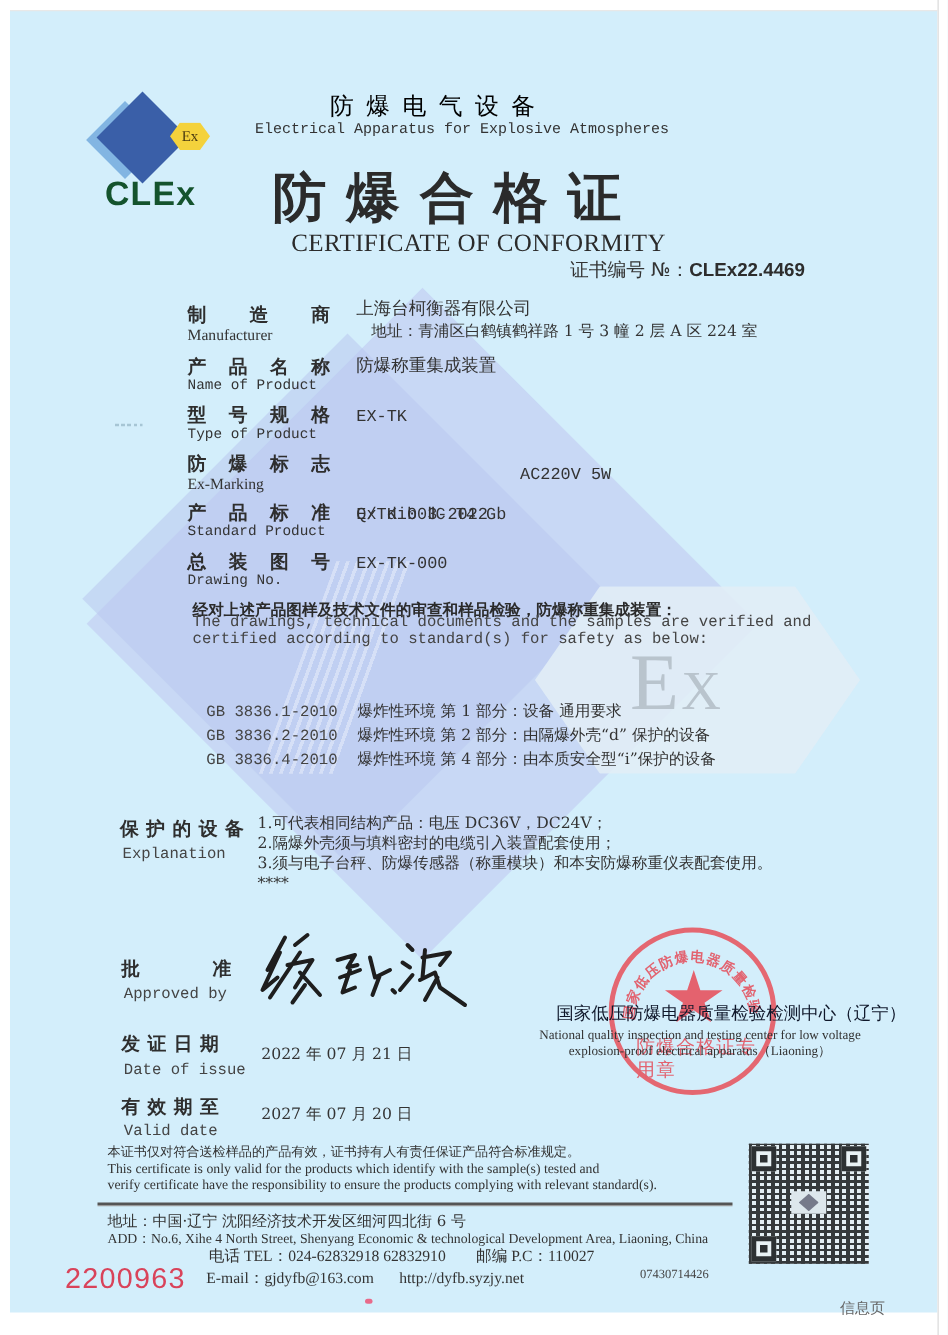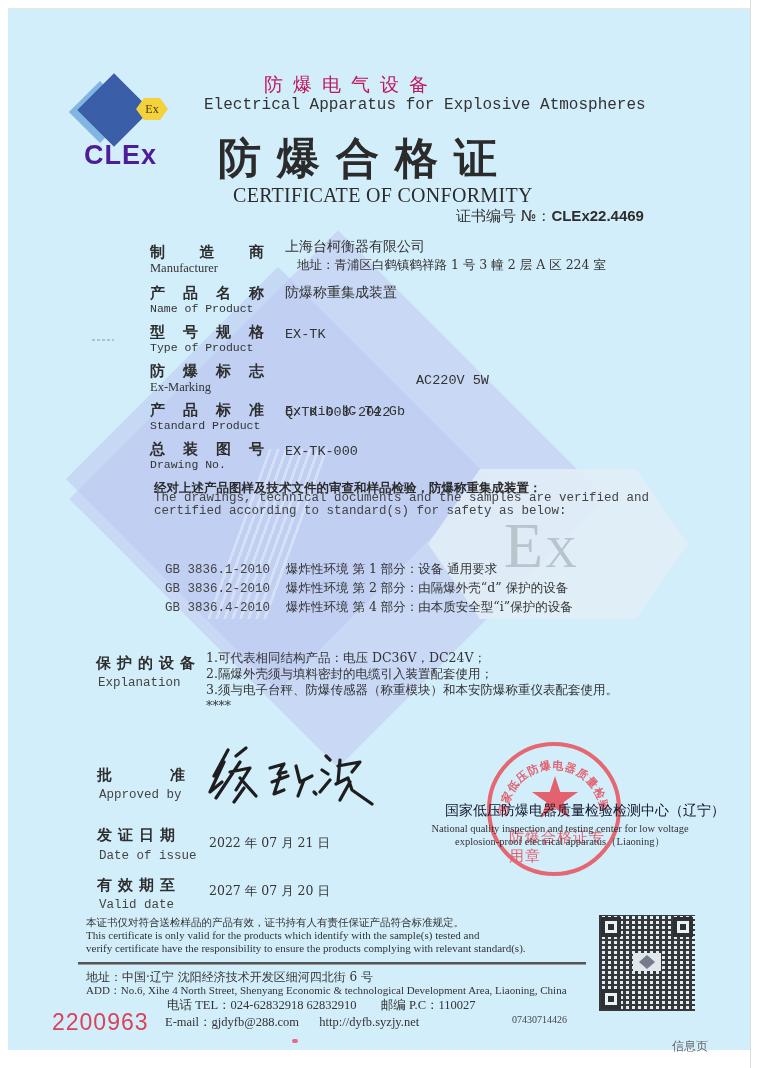--- a/index.html
+++ b/index.html
@@ -43,25 +43,25 @@
   .logo { position: absolute; left: 70px; top: 80px; width: 110px; height: 90px; }
   .logo .blue1 { position: absolute; left: 18px; top: 4px; width: 52px; height: 52px; background: #3a5fa8; transform: rotate(45deg); }
   .logo .blue2 { position: absolute; left: 8px; top: 10px; width: 44px; height: 44px; background: #6ea6dc; transform: rotate(45deg); opacity: 0.8; }
   .logo .ex-badge {
     position: absolute; left: 66px; top: 18px; width: 32px; height: 22px; background: #f4d23c;
     clip-path: polygon(25% 0, 75% 0, 100% 50%, 75% 100%, 25% 100%, 0 50%);
     font-family: "Liberation Serif", serif; font-size: 12px; color: #4a3a10; text-align: center; line-height: 22px;
   }
   .logo-text {
     position: absolute; left: 84px; top: 140px; font-family: "Liberation Sans", sans-serif;
-    font-weight: bold; font-size: 27px; color: #4c1d95; letter-spacing: 1px;
-  }
-
-  .hdr-cn { position: absolute; left: 264px; top: 72px; font-family: "DejaVu Sans", sans-serif; font-size: 19px; letter-spacing: 10px; color: #be185d; }
-  .hdr-en { position: absolute; left: 204px; top: 96px; font-family: "Liberation Mono", monospace; font-size: 16px; color: #333; }
+    font-weight: bold; font-size: 27px; color: #14532d; letter-spacing: 1px;
+  }
+
+  .hdr-cn { position: absolute; left: 264px; top: 72px; font-family: "DejaVu Sans", sans-serif; font-size: 19px; letter-spacing: 10px; color: #000000; }
+  .hdr-en { position: absolute; left: 204px; top: 96px; font-family: "Liberation Mono", monospace; font-size: 12px; color: #333; }
   .title-cn { position: absolute; left: 218px; top: 130px; font-family: "DejaVu Sans", sans-serif; font-weight: bold; font-size: 43px; letter-spacing: 16px; color: #2b2b2b; }
   .title-en { position: absolute; left: 233px; top: 184px; font-family: "Liberation Serif", serif; font-size: 20px; color: #2b2b2b; letter-spacing: 0.3px; }
   .cert-no { position: absolute; left: 456px; top: 207px; font-family: "DejaVu Sans", sans-serif; font-size: 15px; color: #333; }
   .cert-no .val { font-family: "Liberation Sans", sans-serif; font-weight: bold; color: #2d2d2d; font-size: 15px; }
 
   
   .field { position: absolute; left: 150px; }
   .field .lcn { font-family: "DejaVu Sans", sans-serif; font-weight: bold; font-size: 15px; color: #2e2e2e; width: 114px; display: flex; justify-content: space-between; }
   .field .len { font-family: "Liberation Mono", monospace; font-size: 11.5px; color: #333; margin-top: -1px; }
   .field .len.serif { font-family: "Liberation Serif", serif; font-size: 12.5px; }
@@ -293,21 +293,21 @@
 
 <div class="addr-cn">地址：中国·辽宁 沈阳经济技术开发区细河四北街 6 号</div>
 <div class="addr-en">ADD：No.6, Xihe 4 North Street, Shenyang Economic &amp; technological Development Area, Liaoning, China</div>
 <div class="tel">
   <span>电话 TEL：024-62832918 62832910</span>
   <span style="display:inline-block; width:18px;"></span>
   <span>邮编 P.C：110027</span>
 </div>
 <div class="serial">2200963</div>
 <div class="email">
-  <span>E-mail：gjdyfb@288.com</span>
+  <span>E-mail：gjdyfb@163.com</span>
   <span style="display:inline-block; width:14px;"></span>
   <span>http://dyfb.syzjy.net</span>
 </div>
 <div class="small-code">07430714426</div>
 
 <div class="qr">
   <div class="finder" style="left:2px; top:2px;"></div>
   <div class="finder" style="right:2px; top:2px;"></div>
   <div class="finder" style="left:2px; bottom:2px;"></div>
   <div class="center"></div>

